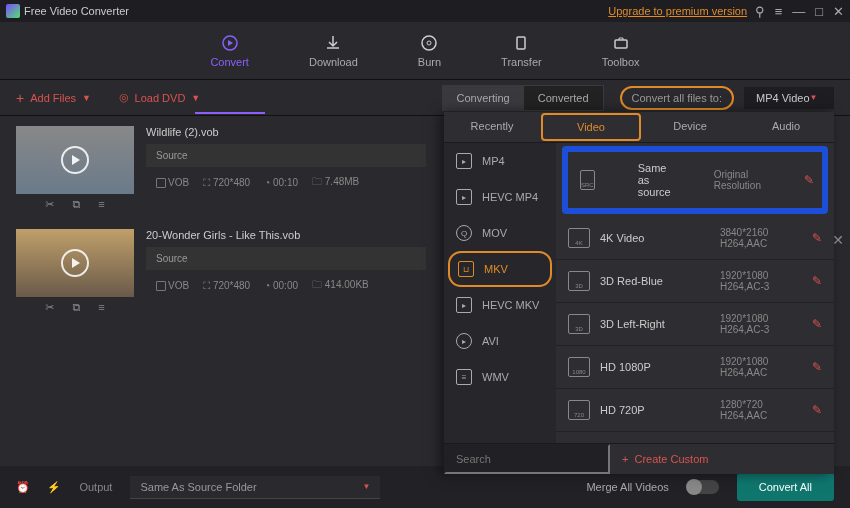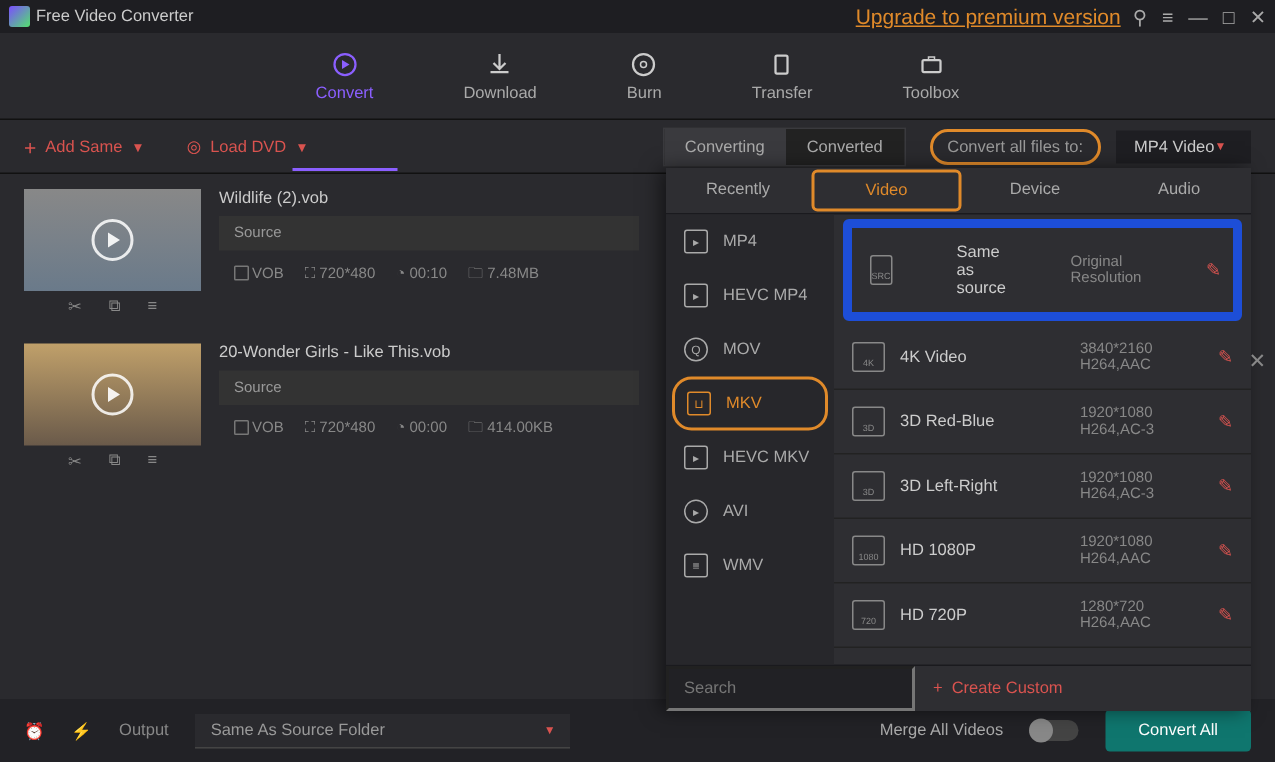--- a/index.html
+++ b/index.html
@@ -2,21 +2,21 @@
 <html><head>
 <meta charset="utf-8">
 <style>
 * { margin: 0; padding: 0; box-sizing: border-box; font-family: "Segoe UI", Arial, sans-serif; }
 body { width: 850px; height: 508px; background: #2a2a2e; color: #999; font-size: 11px; overflow: hidden; position: relative; }
 
 
 .title-bar { height: 22px; background: #1e1e22; display: flex; align-items: center; padding: 0 6px; }
 .logo-icon { width: 14px; height: 14px; background: linear-gradient(135deg, #7b4dff, #53e06e); border-radius: 2px; margin-right: 4px; }
 .app-title { color: #ccc; font-size: 11px; flex: 1; }
-.upgrade-link { color: #e08a2a; font-size: 14px; text-decoration: underline; margin-right: 8px; }
+.upgrade-link { color: #e08a2a; font-size: 11px; text-decoration: underline; margin-right: 8px; }
 .win-controls { display: flex; gap: 10px; color: #aaa; font-size: 13px; }
 .win-controls span { cursor: pointer; }
 
 
 .main-nav { height: 58px; display: flex; justify-content: center; align-items: center; gap: 60px; border-bottom: 1px solid #111; }
 .nav-item { display: flex; flex-direction: column; align-items: center; gap: 4px; cursor: pointer; color: #aaa; font-size: 11px; }
 .nav-item.active { color: #8b5fff; }
 .nav-icon { width: 18px; height: 18px; display: flex; align-items: center; justify-content: center; }
 .nav-item.active .nav-underline { width: 70px; height: 2px; background: #8b5fff; position: absolute; top: 78px; }
 
@@ -151,21 +151,21 @@
           <path d="M7 6V4h4v2" stroke="#ccc" fill="none"></path>
         </svg>
       </div>
     <span>Toolbox</span>
   </div>
 </div>
 
 <div class="toolbar">
   <div class="tb-btn">
     <span class="plus">+</span>
-    <span>Add Same</span>
+    <span>Add Files</span>
     <span class="chev">▼</span>
   </div>
   <div class="tb-btn">
     <span>◎</span>
     <span>Load DVD</span>
     <span class="chev">▼</span>
   </div>
   <div class="tb-mid"></div>
   <div class="tab-group">
     <div class="active">Converting</div>

